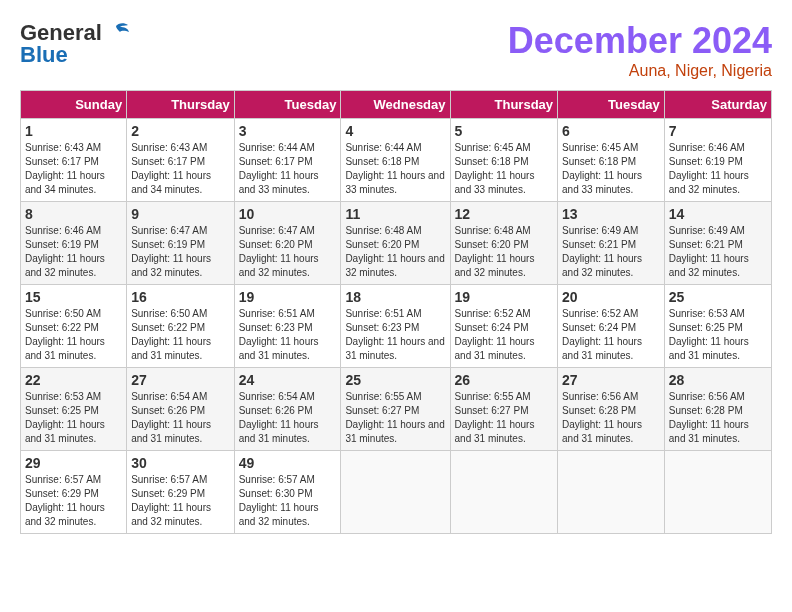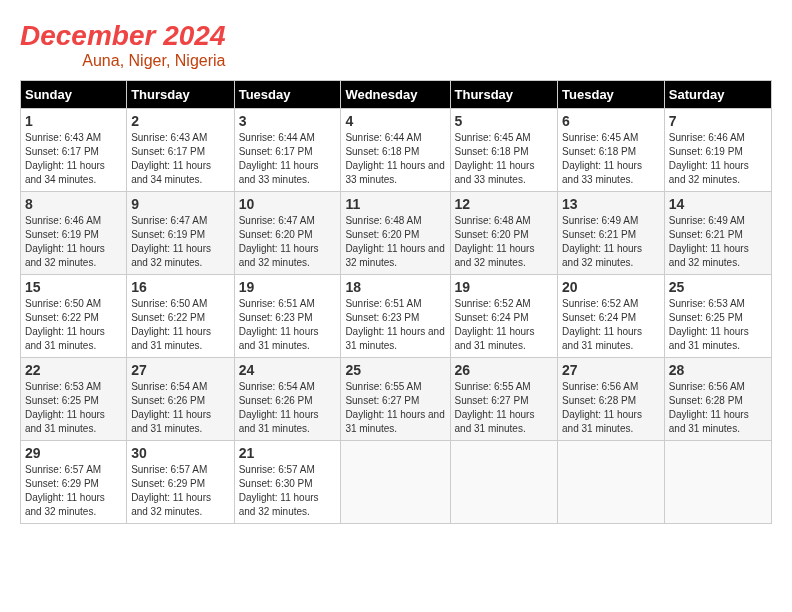--- a/index.html
+++ b/index.html
@@ -18,39 +18,38 @@
     }
     .logo {
       display: flex;
       flex-direction: column;
       align-items: flex-start;
     }
     .title-section {
       text-align: right;
     }
     .month-title {
-      font-size: 28px;
+      font-size: 36px;
       font-weight: bold;
-      color: #ef4444;
-      font-style: italic;
+      color: #8b5cf6;
     }
     .location {
       font-size: 16px;
       color: #c2410c;
     }
     .calendar {
       width: 100%;
       border-collapse: collapse;
       font-size: 11px;
     }
     .calendar thead tr th {
-      background-color: #000000;
+      background-color: #be185d;
       color: #fff;
       padding: 6px 4px;
-      text-align: left;
+      text-align: right;
       font-size: 13px;
       font-weight: bold;
       border: 1px solid #ccc;
     }
     .calendar tbody tr td {
       border: 1px solid #ccc;
       vertical-align: top;
       padding: 4px;
       height: 80px;
       width: 113px;
@@ -72,20 +71,29 @@
       line-height: 1.4;
     }
     .empty-cell {
       background: #f9f9f9 !important;
     }
   </style>
 </head>
 <body>
 
 <div class="header">
+  <div class="logo">
+    <div style="display:flex;align-items:center;">
+      <span style="font-size:22px;font-weight:bold;color:#333;">General</span>
+      <svg width="28" height="22" viewBox="0 0 28 22">
+        <path d="M14 4 C16 1, 22 0, 26 3 C24 4, 20 3, 18 5 C22 5, 26 6, 27 10 C24 9, 20 8, 18 10 C16 8, 14 6, 14 4Z" fill="#1a6eb5"></path>
+      </svg>
+    </div>
+    <span style="font-size:22px;font-weight:bold;color:#1a6eb5;margin-top:-4px;">Blue</span>
+  </div>
   <div class="title-section">
     <div class="month-title">December 2024</div>
     <div class="location">Auna, Niger, Nigeria</div>
   </div>
 </div>
 
 <table class="calendar">
   <thead>
     <tr>
       <th>Sunday</th>
@@ -221,21 +229,21 @@
       <tr>
         <td>
         <span class="day-number">29</span>
         <span class="day-info">Sunrise: 6:57 AM<br>Sunset: 6:29 PM<br>Daylight: 11 hours and 32 minutes.</span>
       </td>
         <td>
         <span class="day-number">30</span>
         <span class="day-info">Sunrise: 6:57 AM<br>Sunset: 6:29 PM<br>Daylight: 11 hours and 32 minutes.</span>
       </td>
         <td>
-        <span class="day-number">21</span>
+        <span class="day-number">49</span>
         <span class="day-info">Sunrise: 6:57 AM<br>Sunset: 6:30 PM<br>Daylight: 11 hours and 32 minutes.</span>
       </td>
         <td class="empty-cell"></td>
         <td class="empty-cell"></td>
         <td class="empty-cell"></td>
         <td class="empty-cell"></td>
       </tr>
     </tbody>
 </table>
 

